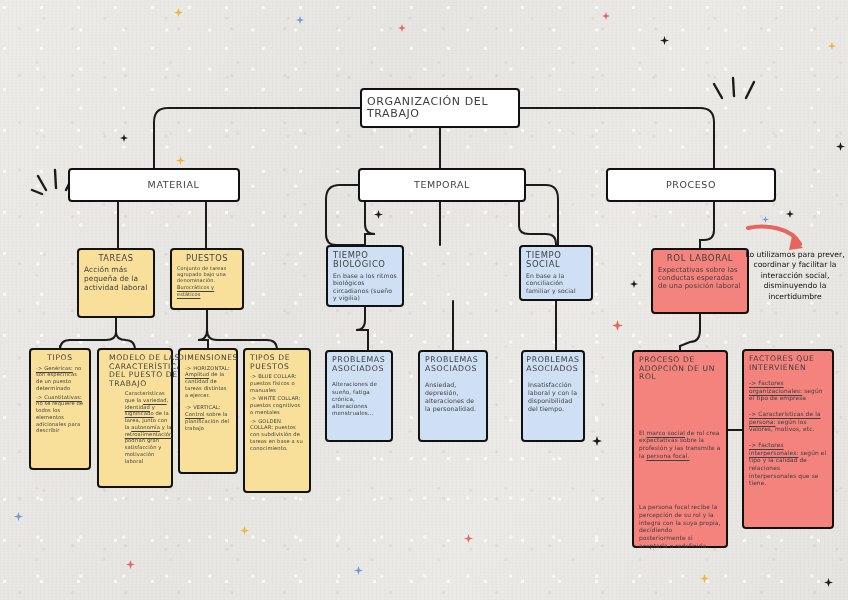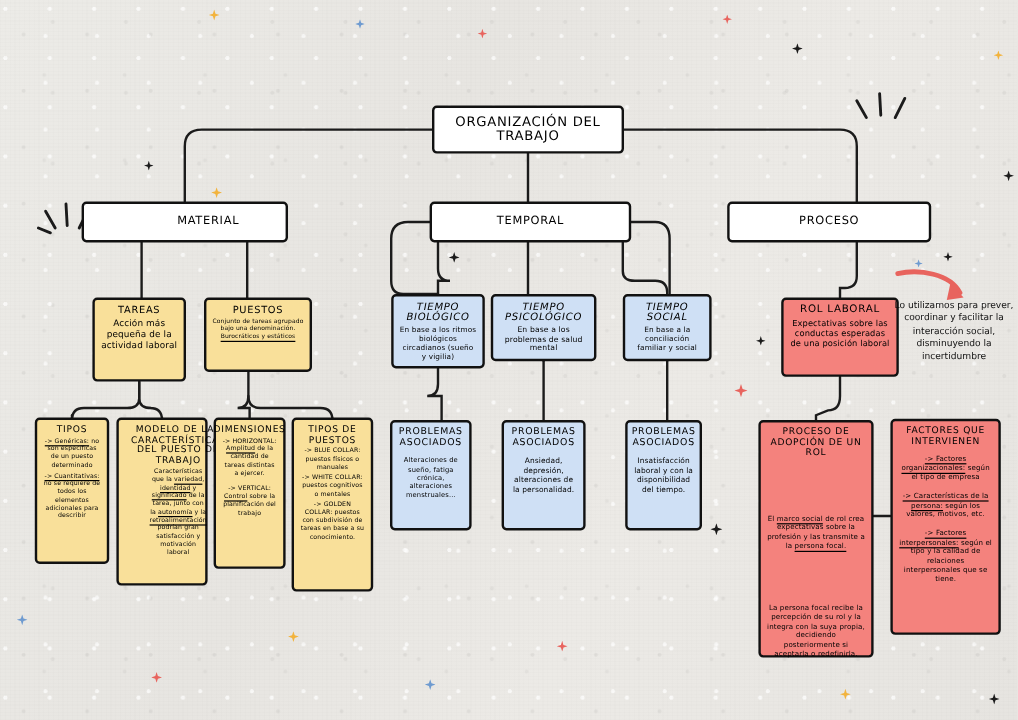--- a/index.html
+++ b/index.html
@@ -26,22 +26,22 @@
       repeating-linear-gradient(0deg, rgba(0,0,0,.016) 0 1px, transparent 1px 3px),
       repeating-linear-gradient(90deg, rgba(0,0,0,.014) 0 1px, transparent 1px 4px);
   }
   svg.links{position:absolute;left:0;top:0;width:848px;height:600px;pointer-events:none;}
 
   
   .node{
     position:absolute;box-sizing:border-box;
     border:2.2px solid #111;border-radius:4px;
     background:#fff;
-    text-align:center;
-    color:#000000;
+    text-align:left;
+    color:#404040;
     display:flex;flex-direction:column;justify-content:flex-start;align-items:center;
     padding:4px 5px;
   }
   .node .shadow{
     position:absolute;left:7px;top:7px;width:100%;height:100%;
     border:2.2px solid #111;border-radius:4px;z-index:-1;
   }
   .ttl{font-weight:400;letter-spacing:.6px;line-height:1.12;}
   .bdy{line-height:1.22;margin-top:2px;font-size:7.1px;letter-spacing:.1px;}
   .u{text-decoration:underline;text-underline-offset:1.5px;}
@@ -62,27 +62,27 @@
   
   .lvl1{height:34px;justify-content:center;}
   .lvl1 .ttl{font-size:9.5px;}
   #n-material{left:68px;top:168px;width:172px;padding-left:44px;}
   #n-temporal{left:358px;top:168px;width:168px;}
   #n-social{left:606px;top:168px;width:170px;}
 
   
   #n-tareas{left:77px;top:248px;width:78px;height:70px;}
   #n-tareas .ttl{font-size:8.2px;}
-  #n-puestos{left:170px;top:248px;width:90px;height:62px;}
+  #n-puestos{left:170px;top:248px;width:74px;height:62px;}
   #n-puestos .ttl{font-size:8.2px;}
 
   #n-tbio{left:326px;top:245px;width:78px;height:62px;}
   #n-tpsi{left:409px;top:245px;width:88px;height:56px;}
   #n-tsoc{left:519px;top:245px;width:74px;height:56px;}
-  .tnode .ttl{font-size:8.4px;font-style:italic;}
+  .tnode .ttl{font-size:8.4px;}
 
   #n-rol{left:651px;top:248px;width:98px;height:66px;}
   #n-rol .ttl{font-size:8.6px;}
 
   
   #n-tipos{left:29px;top:348px;width:62px;height:122px;}
   #n-modelo{left:97px;top:348px;width:76px;height:140px;padding-left:32px;}
   #n-dimens{left:178px;top:348px;width:60px;height:126px;}
   #n-tipospue{left:243px;top:348px;width:68px;height:145px;}
   .ynode .ttl{font-size:7.6px;}
@@ -298,24 +298,20 @@
     </div>
     <div class="bdy">
       <span>-&gt; GOLDEN COLLAR:</span><span> puestos con subdivisión de tareas en base a su conocimiento.</span>
     </div>
   </div>
 
   <div class="node fill-blue tnode" id="n-tbio">
     <div class="ttl">TIEMPO BIOLÓGICO</div>
     <div class="bdy" style="font-size:6.1px;">En base a los ritmos biológicos circadianos (sueño y vigilia)</div>
   </div>
-  <div class="node fill-blue tnode" id="n-tpsi">
-    <div class="ttl">TIEMPO PSICOLÓGICO</div>
-    <div class="bdy" style="font-size:6.4px;">En base a los problemas de salud mental</div>
-  </div>
   <div class="node fill-blue tnode" id="n-tsoc">
     <div class="ttl">TIEMPO SOCIAL</div>
     <div class="bdy" style="font-size:6.1px;">En base a la conciliación familiar y social</div>
   </div>
 
   <div class="node fill-blue bnode" id="n-pa1">
     <div class="ttl">PROBLEMAS ASOCIADOS</div>
     <div class="bdy" style="margin-top:8px;font-size:5.6px;">Alteraciones de sueño, fatiga crónica, alteraciones menstruales...</div>
   </div>
   <div class="node fill-blue bnode" id="n-pa2">

